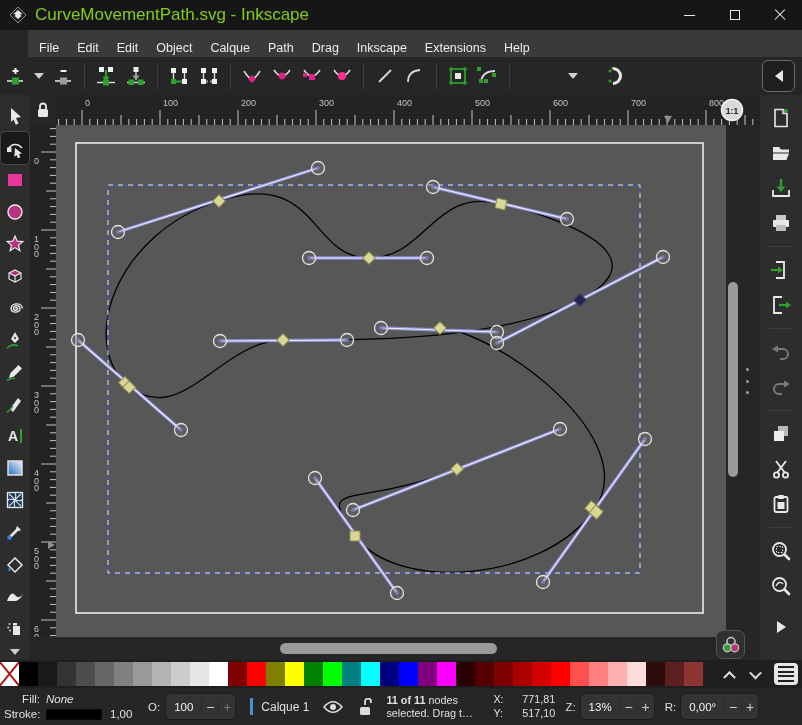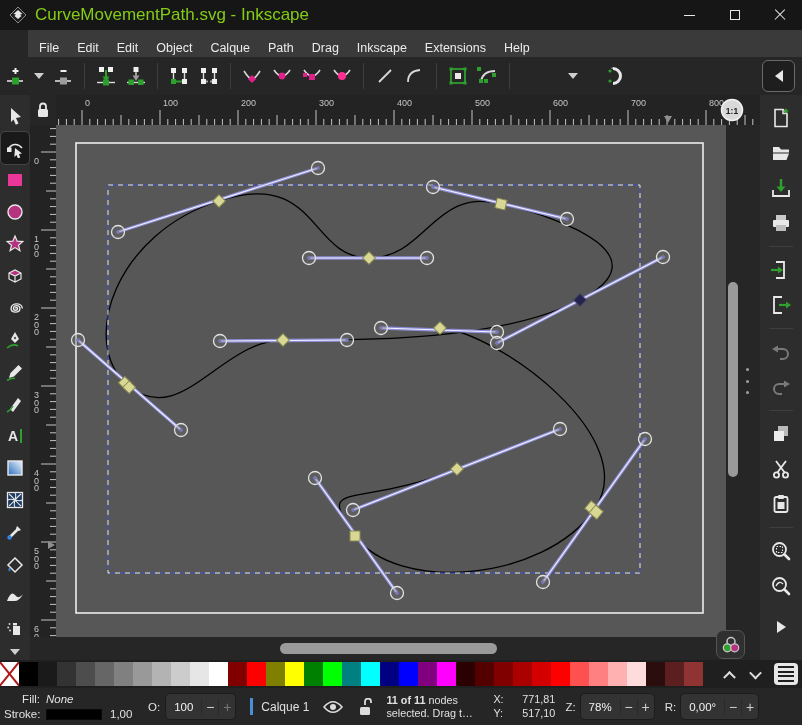--- a/index.html
+++ b/index.html
@@ -897,21 +897,21 @@
       <div>selected. Drag t…</div>
     </div>
     <div id="xy-block">
       <div>X:</div>
       <div class="v">771,81</div>
       <div>Y:</div>
       <div class="v">517,10</div>
     </div>
     <span class="sb-lab">Z:</span>
     <div class="spin">
-      <span class="val" style="min-width:34px">78%</span>
+      <span class="val" style="min-width:34px">13%</span>
       <span class="sbtn">−</span>
       <span class="sbtn">+</span>
     </div>
     <span class="sb-lab">R:</span>
     <div class="spin">
       <span class="val" style="min-width:36px">0,00°</span>
       <span class="sbtn">−</span>
       <span class="sbtn">+</span>
     </div>
   </div>

